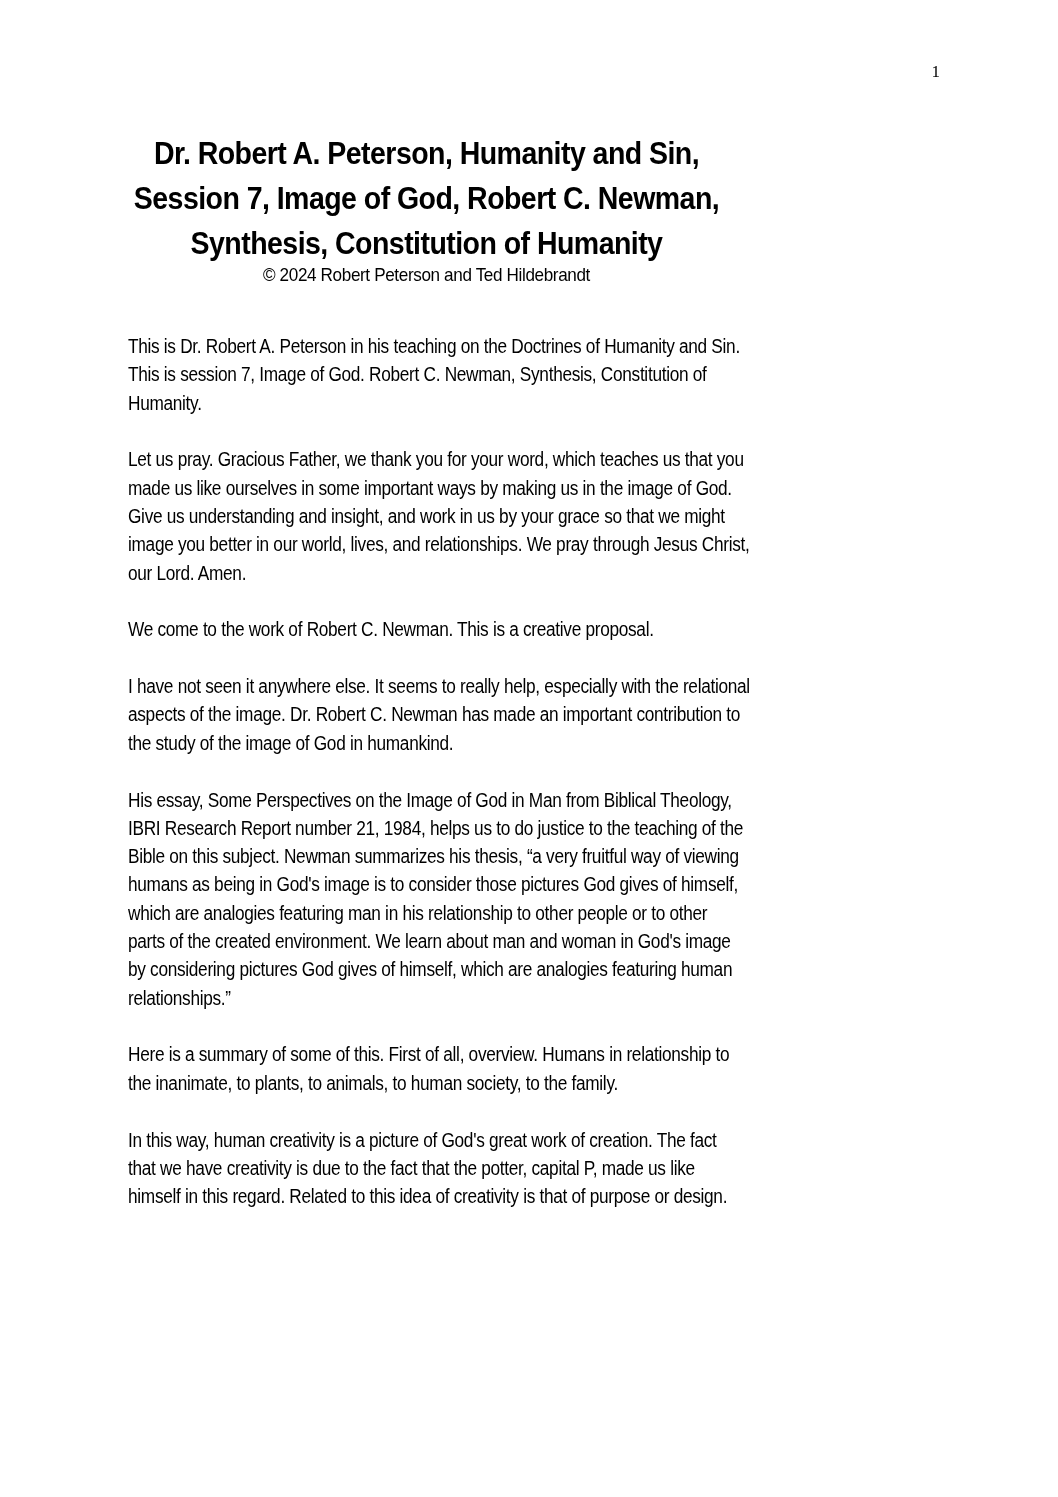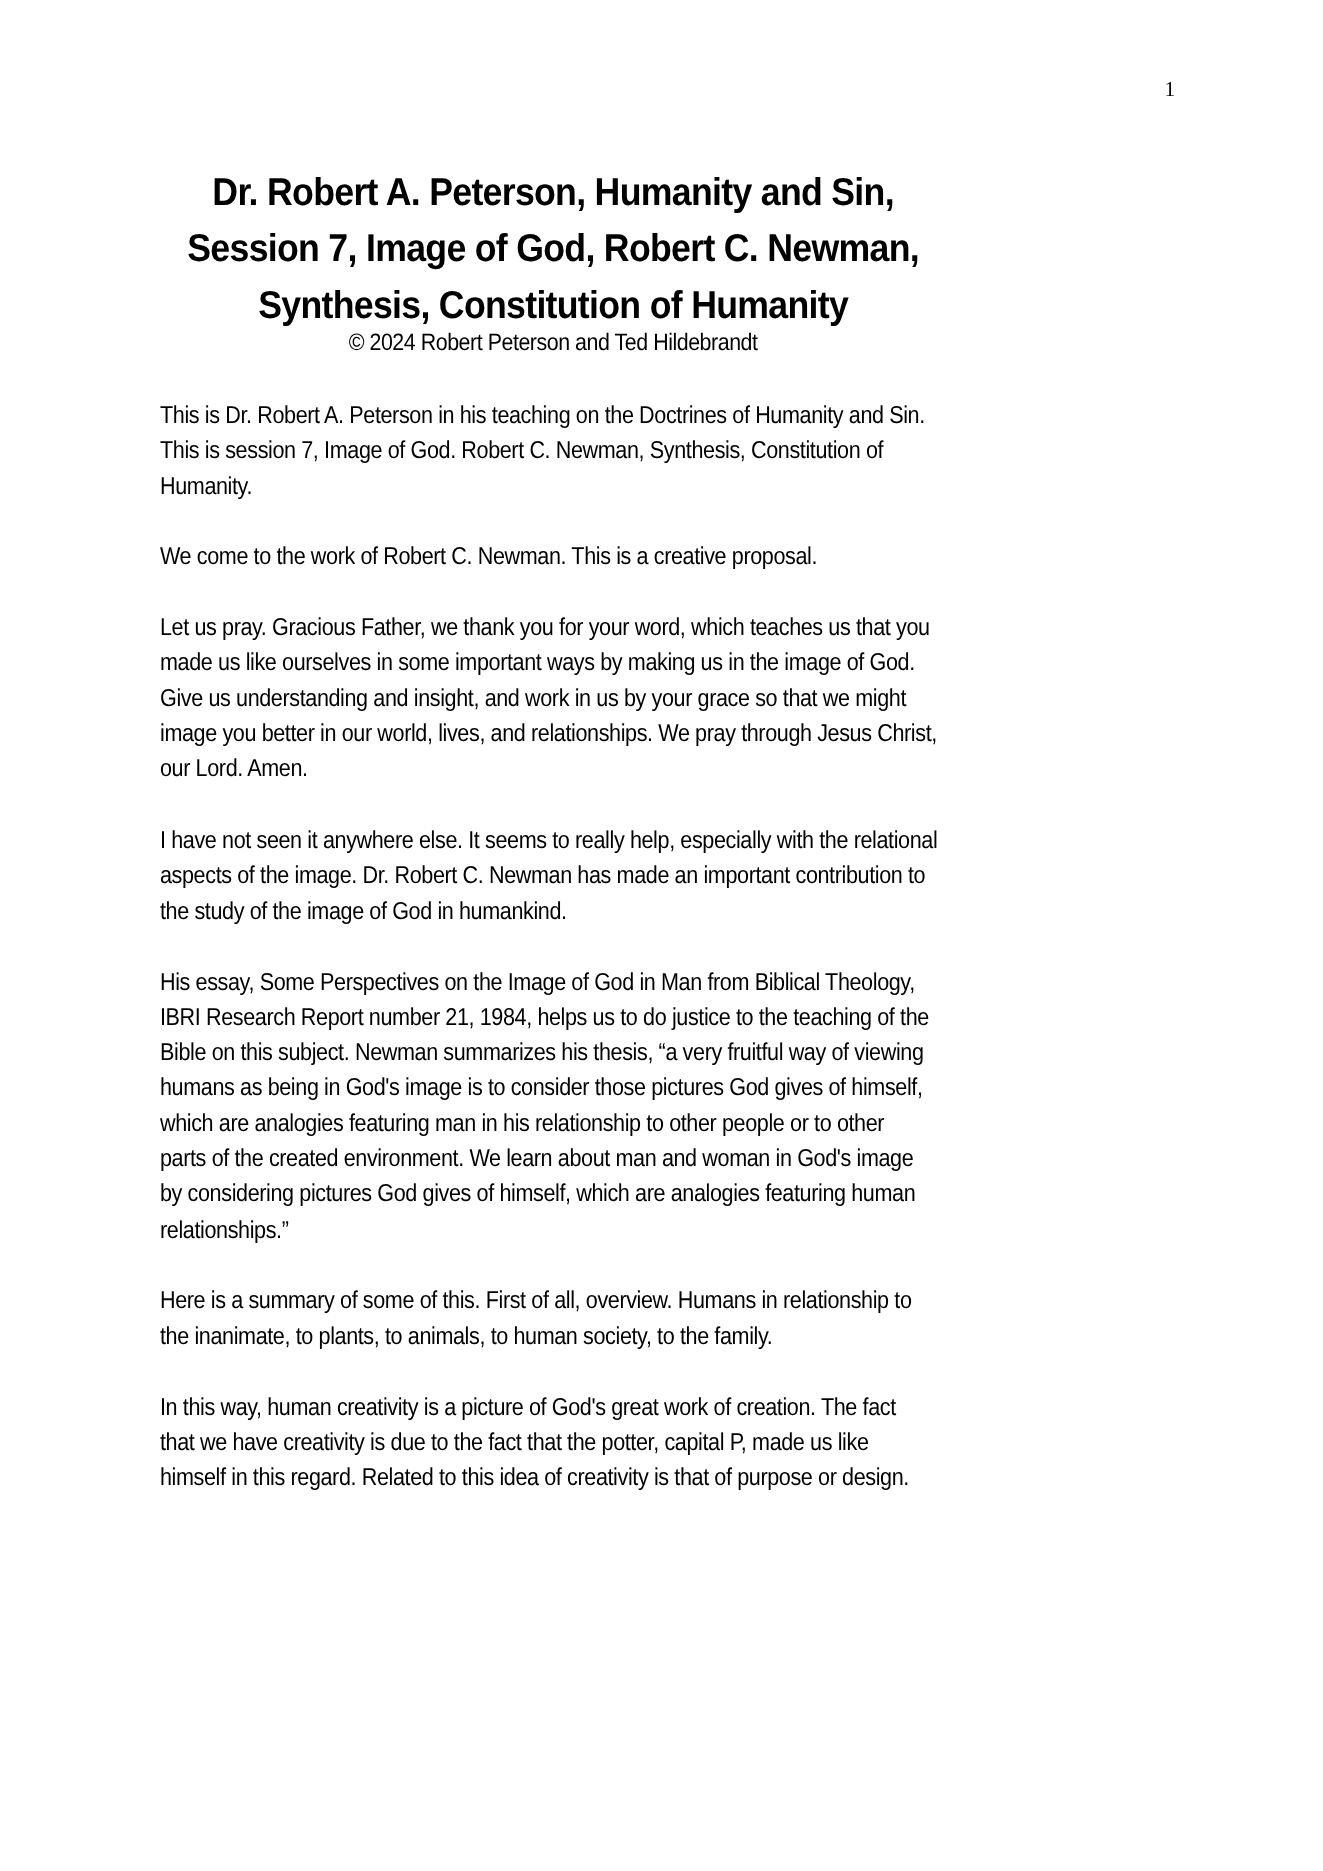--- a/index.html
+++ b/index.html
@@ -20,21 +20,21 @@
       top: 62px;
       left: 920px;
       width: 20px;
       text-align: right;
       font-family: "Liberation Serif", serif;
       font-size: 17px;
     }
     .title-block {
       position: absolute;
       top: 131px;
-      left: 16px;
+      left: 0;
       width: 853px;
       text-align: center;
     }
     .title-line {
       display: block;
       font-weight: bold;
       font-size: 31px;
       line-height: 45px;
       letter-spacing: -0.6px;
       white-space: nowrap;
@@ -45,21 +45,21 @@
       display: block;
       font-size: 19px;
       line-height: 26px;
       letter-spacing: -0.4px;
       transform: scaleX(0.9);
       transform-origin: center;
       margin-top: -4px;
     }
     .body-text {
       position: absolute;
-      top: 318px;
+      top: 332px;
       left: 128px;
       width: 820px;
     }
     .para {
       margin: 0 0 28.5px 0;
     }
     .line {
       display: block;
       font-size: 19.5px;
       line-height: 28.3px;
@@ -81,28 +81,28 @@
   <span class="copyright">© 2024 Robert Peterson and Ted Hildebrandt</span>
 </div>
 
 <div class="body-text">
   <p class="para">
     <span class="line">This is Dr. Robert A. Peterson in his teaching on the Doctrines of Humanity and Sin.</span>
     <span class="line">This is session 7, Image of God. Robert C. Newman, Synthesis, Constitution of</span>
     <span class="line">Humanity.</span>
   </p>
   <p class="para">
-    <span class="line">We come to the work of Robert C. Newman. This is a creative proposal.</span>
-  </p>
-  <p class="para">
     <span class="line">Let us pray. Gracious Father, we thank you for your word, which teaches us that you</span>
     <span class="line">made us like ourselves in some important ways by making us in the image of God.</span>
     <span class="line">Give us understanding and insight, and work in us by your grace so that we might</span>
     <span class="line">image you better in our world, lives, and relationships. We pray through Jesus Christ,</span>
     <span class="line">our Lord. Amen.</span>
+  </p>
+  <p class="para">
+    <span class="line">We come to the work of Robert C. Newman. This is a creative proposal.</span>
   </p>
   <p class="para">
     <span class="line">I have not seen it anywhere else. It seems to really help, especially with the relational</span>
     <span class="line">aspects of the image. Dr. Robert C. Newman has made an important contribution to</span>
     <span class="line">the study of the image of God in humankind.</span>
   </p>
   <p class="para">
     <span class="line">His essay, Some Perspectives on the Image of God in Man from Biblical Theology,</span>
     <span class="line">IBRI Research Report number 21, 1984, helps us to do justice to the teaching of the</span>
     <span class="line">Bible on this subject. Newman summarizes his thesis, “a very fruitful way of viewing</span>

